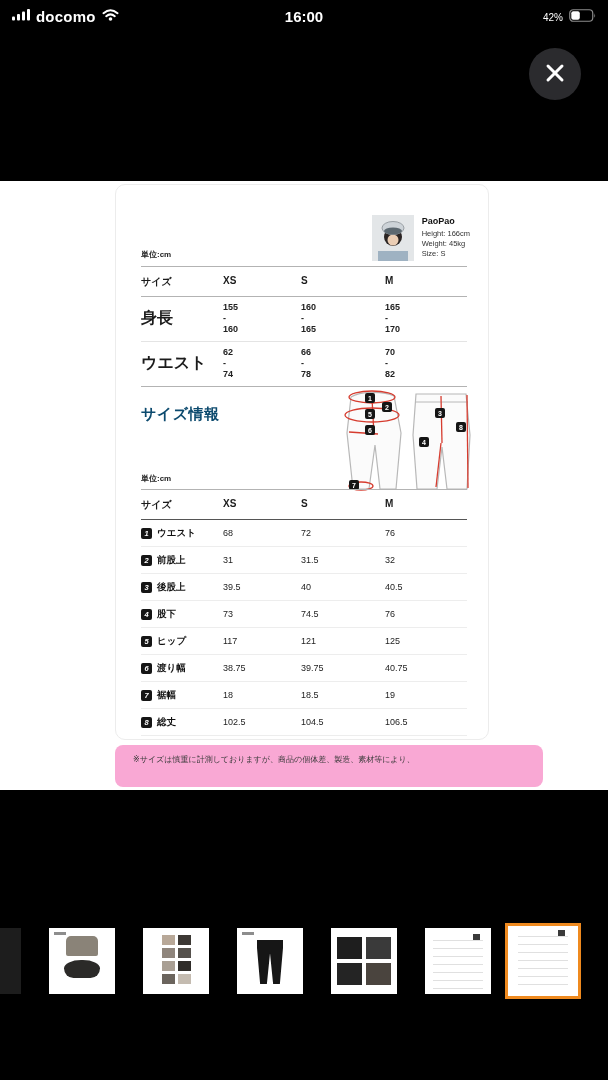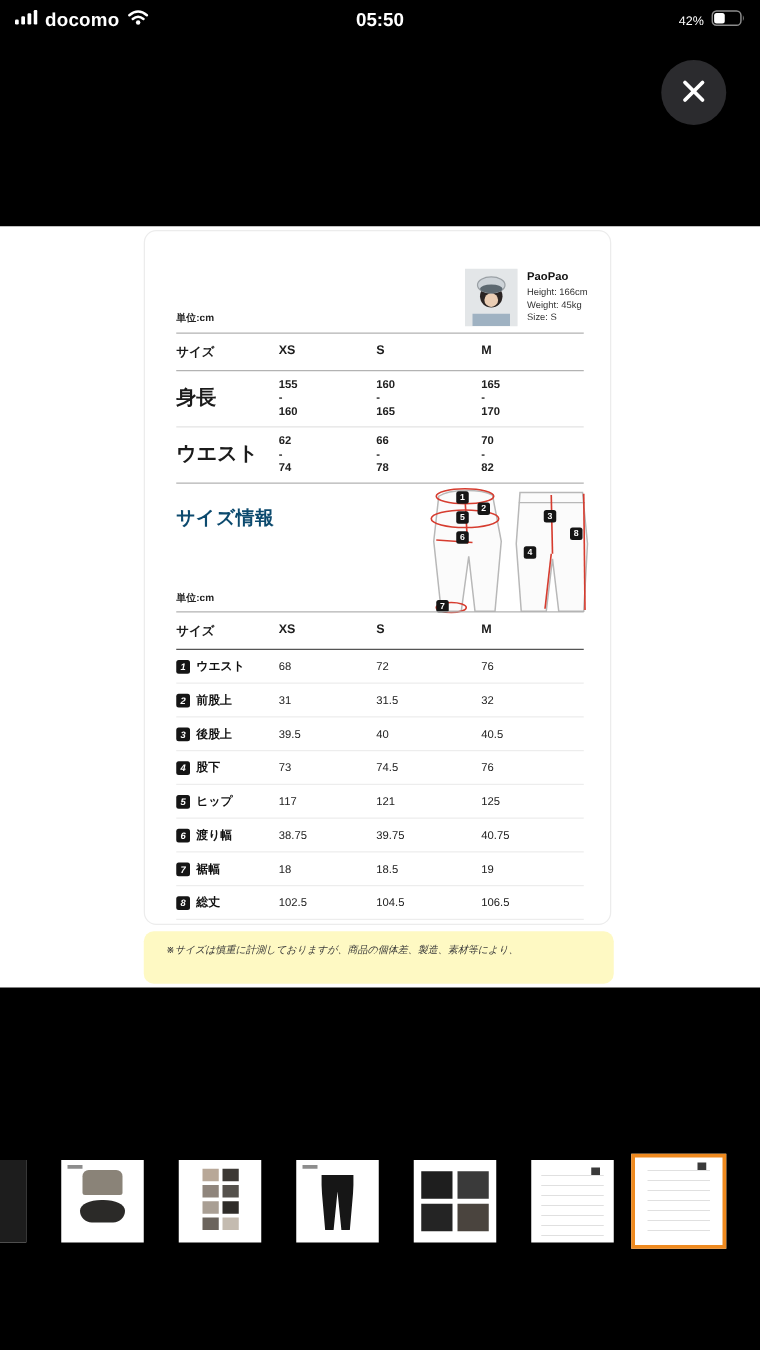--- a/index.html
+++ b/index.html
@@ -48,22 +48,22 @@
   .t2-row .lbl{font-size:9.5px;font-weight:bold;color:#111;display:flex;align-items:center;gap:5px;}
   .badge{width:11px;height:11px;background:#151515;color:#fff;border-radius:2px;font-size:7.5px;font-weight:bold;
     display:inline-flex;align-items:center;justify-content:center;flex:none;}
 
   .size-info-title{position:absolute;left:25px;top:220px;font-size:15px;font-weight:bold;color:#0c4a6e;letter-spacing:.5px;}
 
   .diagram{position:absolute;left:222px;top:200px;width:142px;height:110px;}
   .marker{position:absolute;width:10px;height:10px;background:#151515;color:#fff;border-radius:2px;
     font-size:7px;font-weight:bold;display:flex;align-items:center;justify-content:center;}
 
-  .footnote{position:absolute;left:115px;top:564px;width:376px;height:42px;background:#fef9c3;border-radius:8px;
-    box-sizing:border-box;padding:9px 18px 0;font-style:italic;}
+  .footnote{position:absolute;left:115px;top:564px;width:428px;height:42px;background:#f9a8d4;border-radius:8px;
+    box-sizing:border-box;padding:9px 18px 0;}
   .footnote div{font-size:8px;line-height:12px;color:#3a3a3a;}
 
   
   .thumbs{position:absolute;top:922px;left:0;width:608px;height:78px;}
   .thumb{position:absolute;top:6px;width:66px;height:66px;background:#fff;overflow:hidden;cursor:pointer;}
   .thumb-selected{position:absolute;top:1px;left:505px;width:66px;height:66px;background:#fff;
     border:3px solid #ef8a1f;padding:2px;overflow:hidden;cursor:pointer;}
   .thumb-selected .mini-chart{margin:1px auto 0;}
 
   
@@ -101,21 +101,21 @@
       <span>
         <svg width="17" height="12" viewBox="0 0 17 12">
             <g stroke="#fff" stroke-width="2" fill="none" stroke-linecap="round">
               <path d="M1.5,4.2 Q8.5,-1.8 15.5,4.2"></path>
               <path d="M4.2,7.2 Q8.5,3.6 12.8,7.2"></path>
             </g>
             <circle cx="8.5" cy="10" r="1.8" fill="#fff"></circle>
           </svg>
       </span>
     </div>
-    <div class="sb-time">05:50</div>
+    <div class="sb-time">16:00</div>
     <div class="sb-right">
       <span class="sb-batt-pct">42%</span>
       <span>
         <svg width="27" height="13" viewBox="0 0 27 13">
             <rect x="0.75" y="0.75" width="23" height="11.5" rx="3.5" fill="none" stroke="rgba(255,255,255,0.55)" stroke-width="1.2"></rect>
             <rect x="2.3" y="2.3" width="8.5" height="8.4" rx="2" fill="#fff"></rect>
             <path d="M25.3,4.2 Q26.8,6.5 25.3,8.8 Z" fill="rgba(255,255,255,0.55)"></path>
           </svg>
       </span>
     </div>

